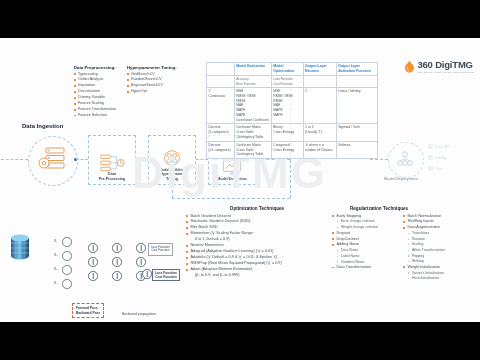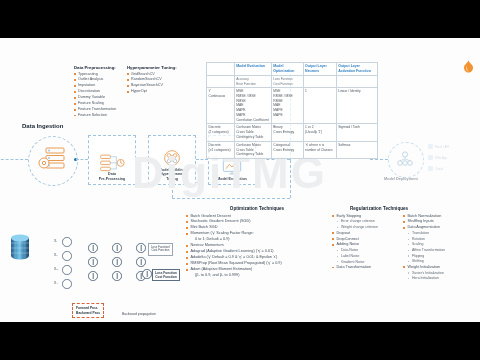--- a/index.html
+++ b/index.html
@@ -85,20 +85,24 @@
   <div id="canvas">
 
     <div class="wm">DigiTMG</div>
 
     <div id="logo">
       <svg class="mark" viewBox="0 0 22 26">
         <path d="M11 1 C13 7 20 9 20 15 C20 21 16 25 11 25 C6 25 2 21 2 15 C2 10 7 8 11 1 Z" fill="#f29330"></path>
         <path d="M11 1 C9 7 2 9 2 15 C2 21 6 25 11 25 Z" fill="#fff" opacity=".0"></path>
         <path d="M6.5 12 C5 16 6.5 22 11 24 C8 20 8.5 15 6.5 12 Z" fill="#fff" opacity=".55"></path>
       </svg>
+      <div>
+        <div class="lt"><span>360 DigiTMG</span></div>
+        <div class="ls">Data Science | Data Analytics | Data Engineering</div>
+      </div>
     </div>
 
     <div class="blk" style="left:74px;top:27px;">
       <div class="t">Data Preprocessing:</div>
       <ul>
           <li>Typecasting</li>
           <li>Outlier Analysis</li>
           <li>Imputation</li>
           <li>Discretization</li>
           <li>Dummy Variable</li>

